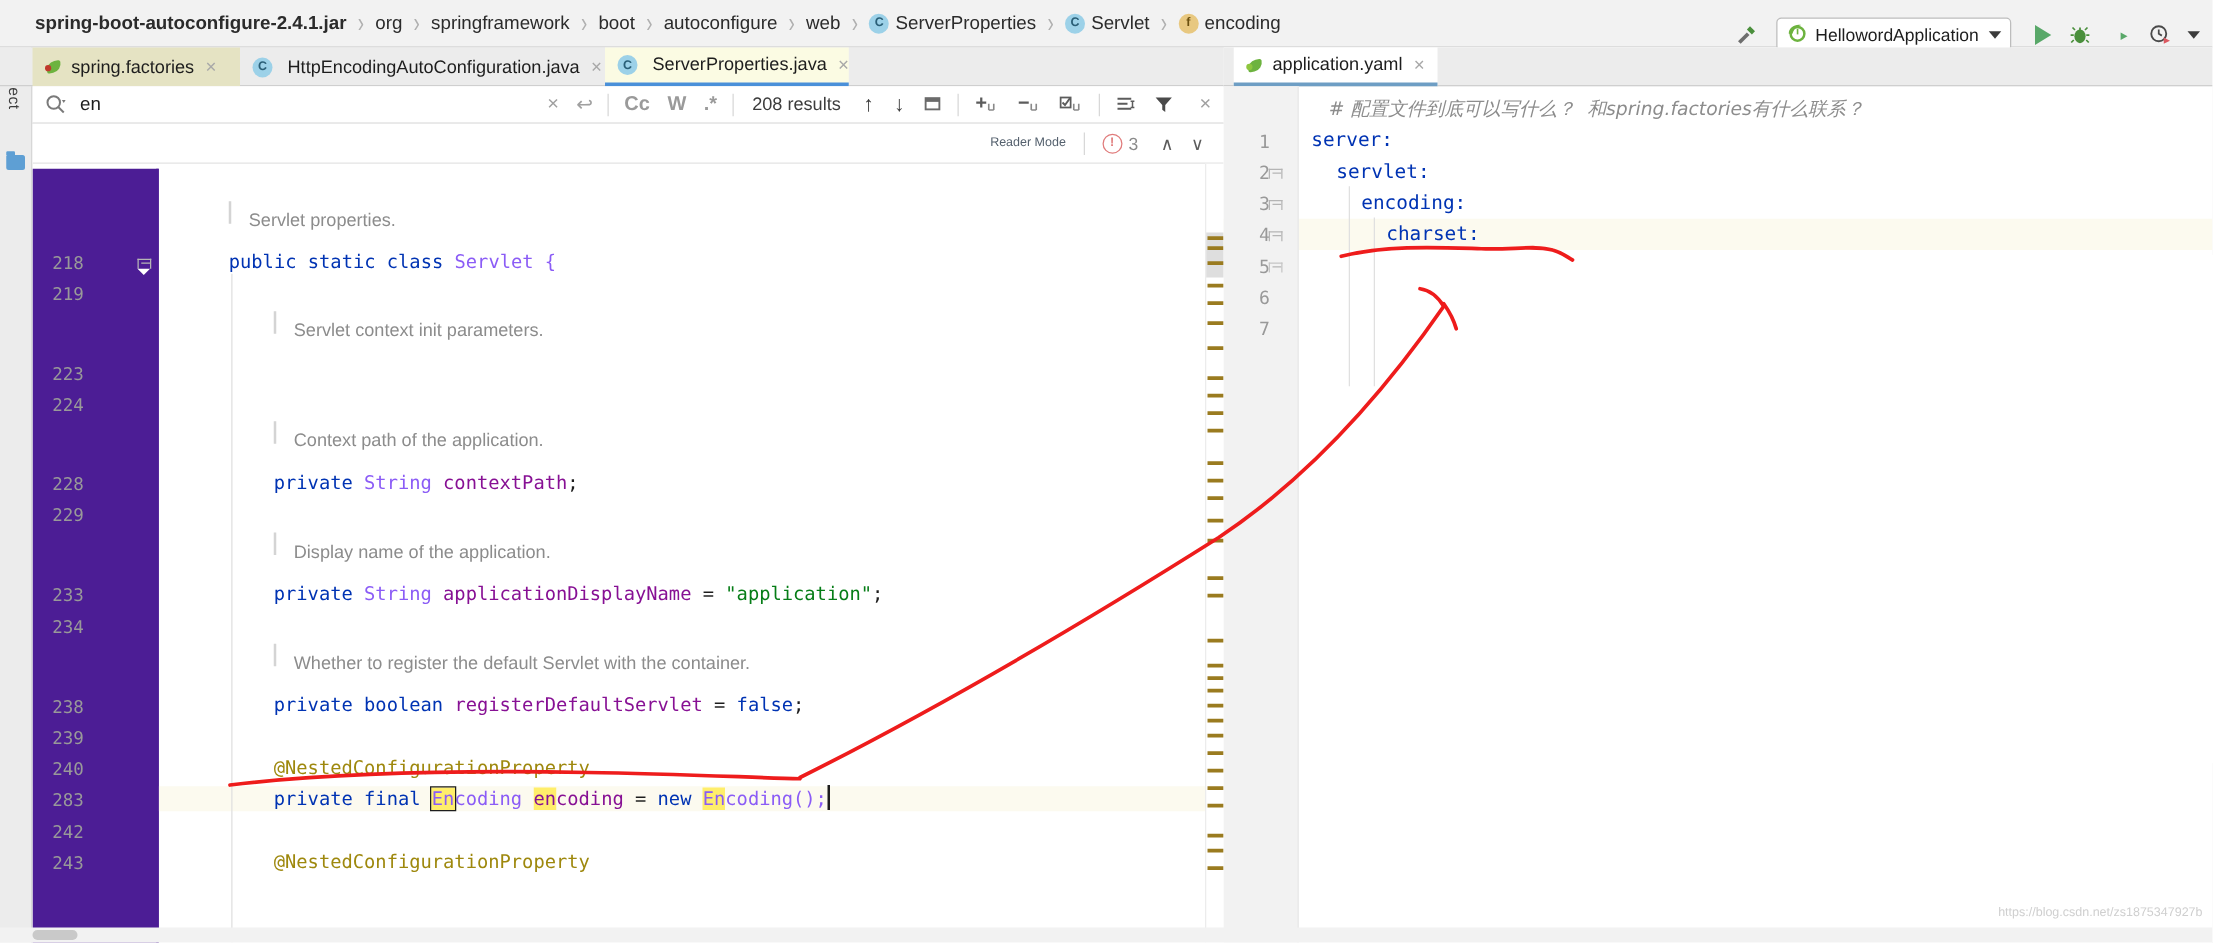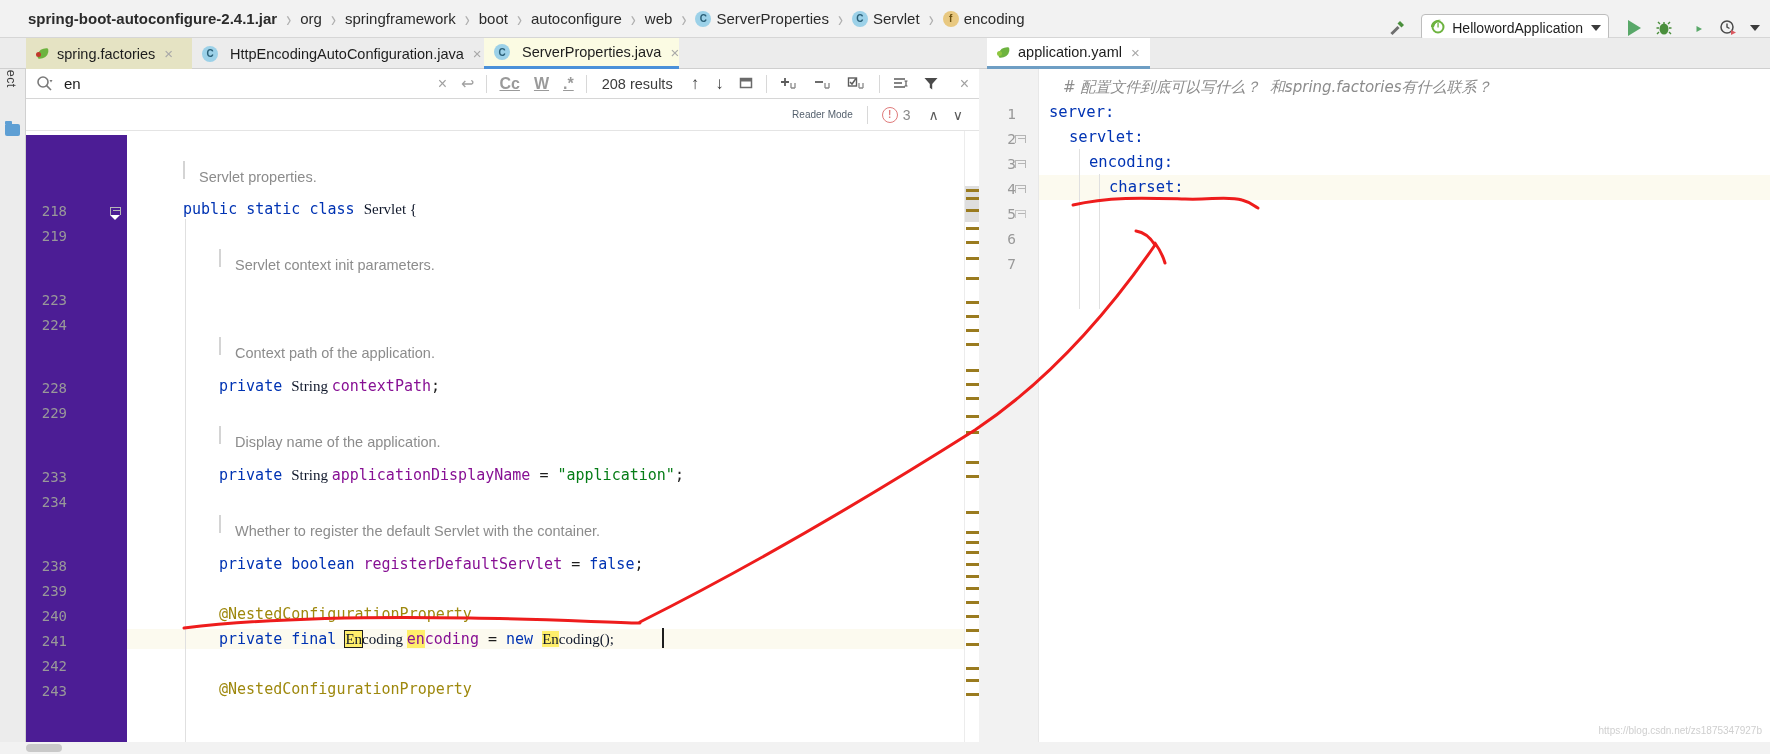--- a/index.html
+++ b/index.html
@@ -177,21 +177,20 @@
   .sb-icon {
     color: #a0a0a0; font-size: 16px;
     margin: 0 7px; display:flex; align-items:center;
     flex: none;
   }
   .sb-opt {
     color: #9a9a9a; font-size: 16px;
     font-weight: 600;
     margin: 0 7px;
     flex: none;
-    text-decoration: underline;
   }
   .sb-divider {
     width: 1px; height: 18px; background: #d8d8d8; margin: 0 5px; flex:none;
   }
   .results-count {
     font-size: 14.5px; color: #3c3c3c; margin: 0 10px; flex:none;
   }
   .sb-arrow { color:#3c3c3c; font-size:17px; margin:0 8px; flex:none; }
 
   
@@ -278,21 +277,21 @@
   .doc {
     font-family: "Liberation Sans", sans-serif;
     font-size: 14.5px;
     color: #8c8c8c;
   }
   .docbar {
     position: absolute;
     width: 2px; background: #d4d4d4;
   }
   .kw { color: #0033b3; }
-  .cls { color: #0f172a; font-family: Liberation Serif, serif; }
+  .cls { color: #8b5cf6; }
   .fld { color: #871094; }
   .str { color: #067d17; }
   .ann { color: #9e880d; margin-top: 16px; }
   .pun { color: #1d1d1d; }
   .hl-row {
     position: absolute; left: 0; width: 852px; height: 20px;
     background: #fcfaef;
   }
   .hl-row-g {
     position: absolute; left: 0; width: 101px; height: 20px;
@@ -586,21 +585,21 @@
       <span class="lineno" style="top:93px">219</span>
       <span class="lineno" style="top:157px">223</span>
       <span class="lineno" style="top:182px">224</span>
       <span class="lineno" style="top:245px">228</span>
       <span class="lineno" style="top:270px">229</span>
       <span class="lineno" style="top:334px">233</span>
       <span class="lineno" style="top:359px">234</span>
       <span class="lineno" style="top:423px">238</span>
       <span class="lineno" style="top:448px">239</span>
       <span class="lineno" style="top:473px">240</span>
-      <span class="lineno" style="top:498px">241</span>
+      <span class="lineno" style="top:498px">283</span>
       <span class="lineno" style="top:523px">242</span>
       <span class="lineno" style="top:548px">243</span>
     </div>
 
     <div class="codearea">
 
       <div class="hl-row" style="top:498px"></div>
 
       <div class="docbar" style="left:56px; top:30px; height:18px"></div>
       <div class="vline" style="left:58px; top:88px; height:560px"></div>

